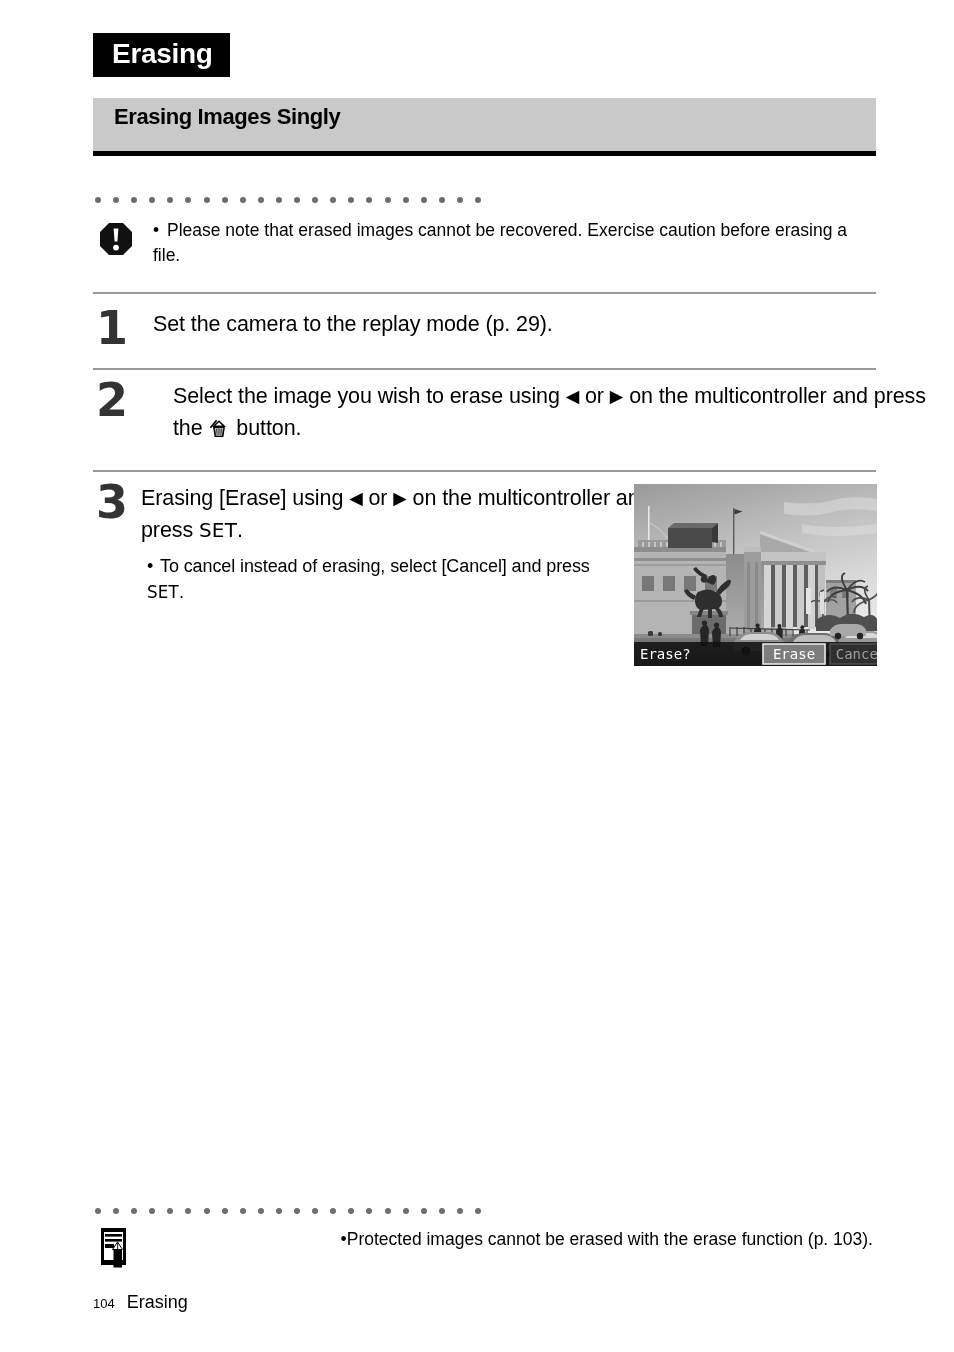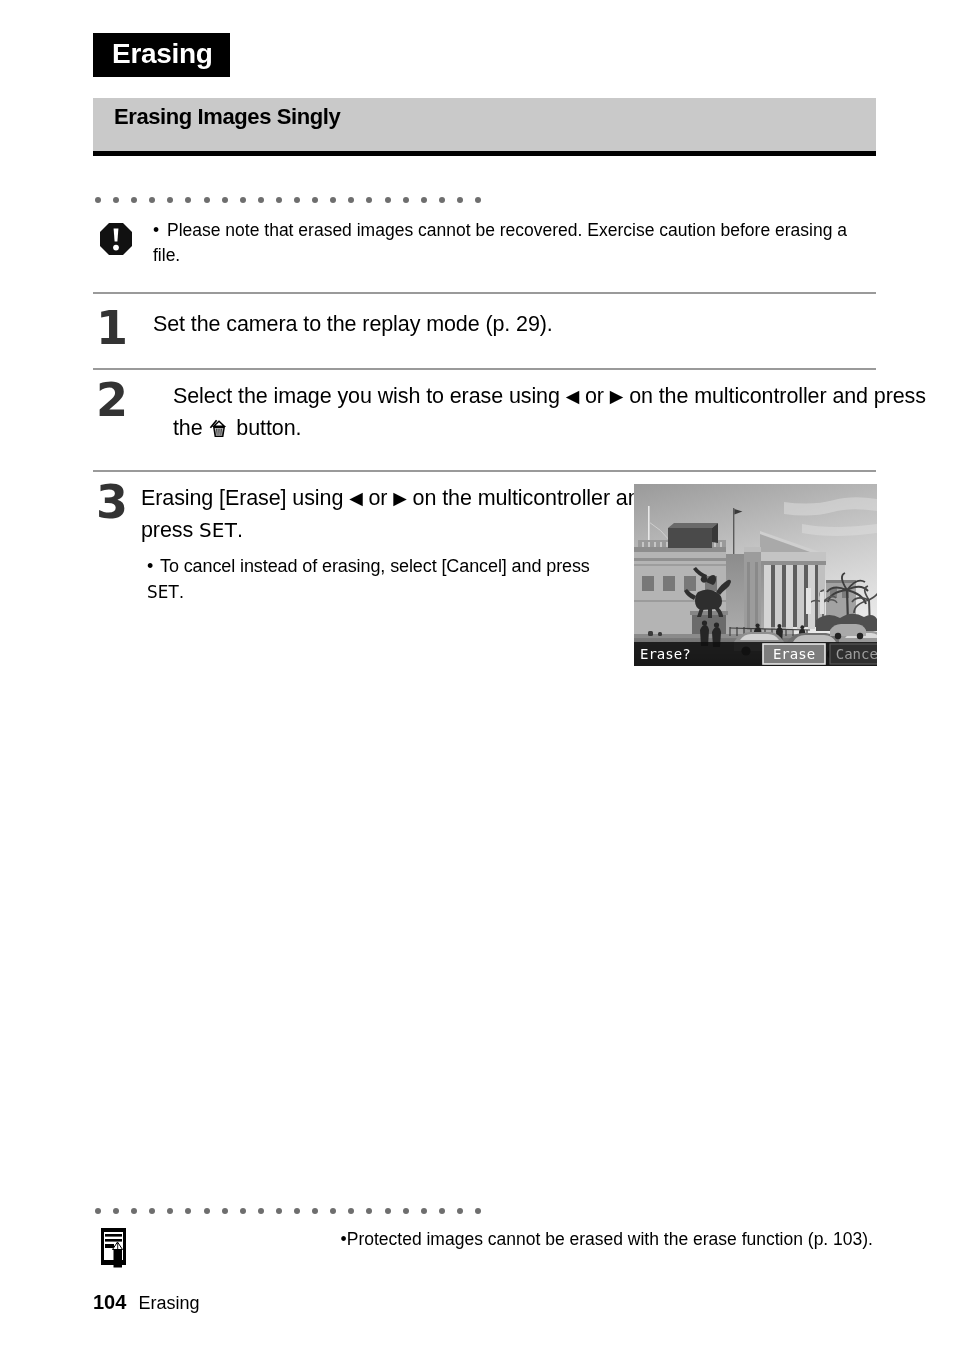--- a/index.html
+++ b/index.html
@@ -208,22 +208,22 @@
 
   
   #page-footer {
     position: absolute;
     left: 93px;
     top: 1292px;
     font-size: 19px;
     line-height: 1;
   }
   #page-number {
-    font-weight: bold;
-    font-size: 20px;
+    font-weight: normal;
+    font-size: 13px;
     margin-right: 12px;
   }
   #footer-chapter {
     font-size: 18px;
   }
 </style>
 </head>
 <body>
 
 <div id="chapter-tab">

